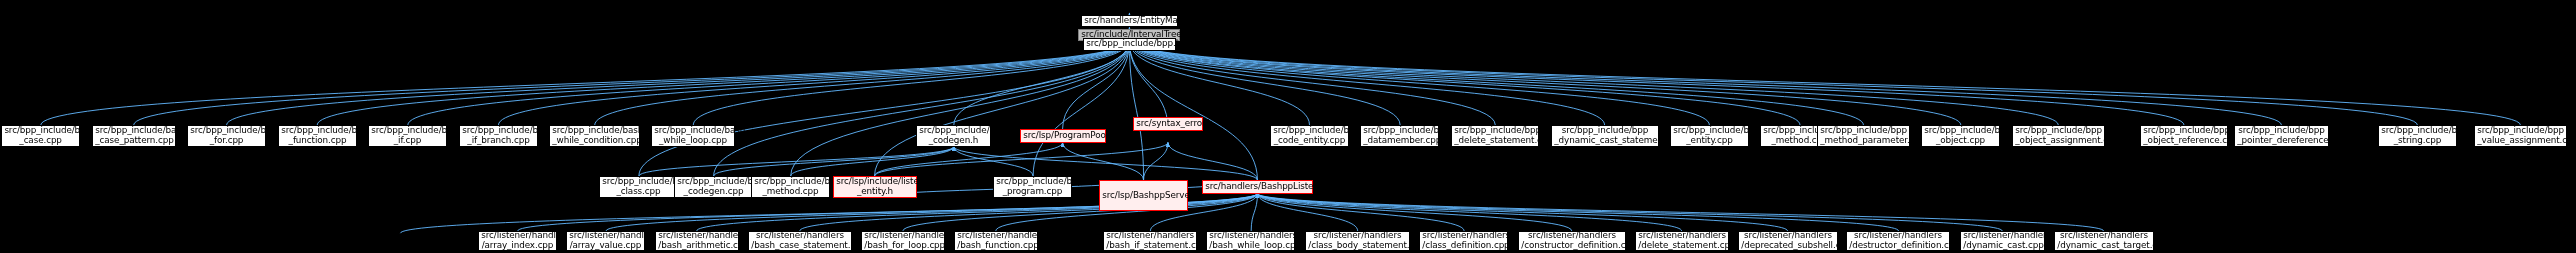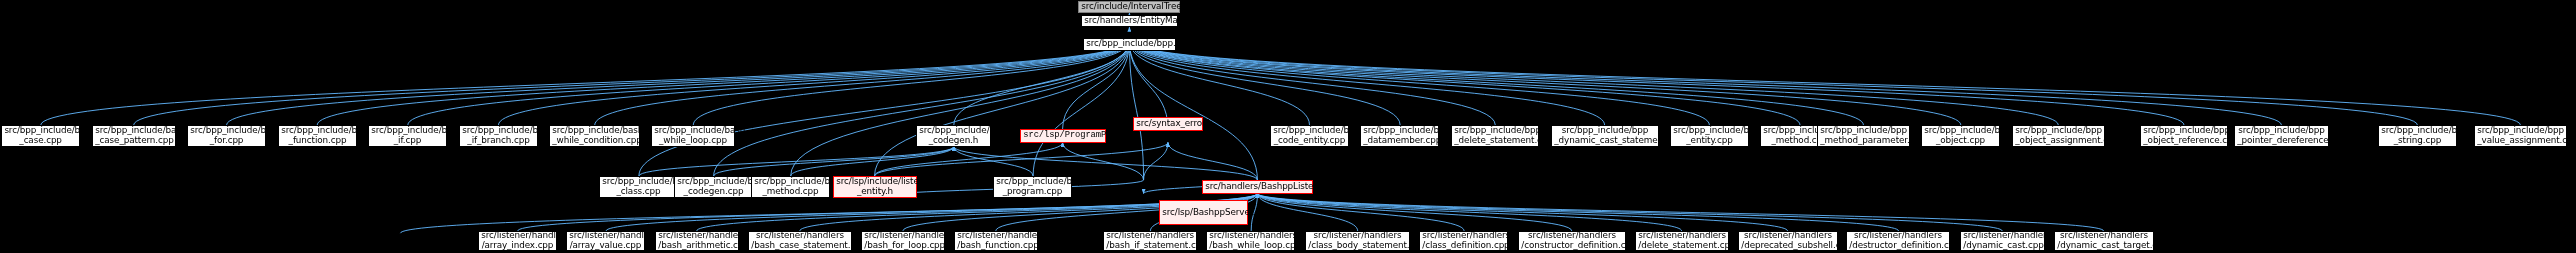--- a/index.html
+++ b/index.html
@@ -21,20 +21,21 @@
     font-size:8.8px;
     line-height:1.12;
     white-space:pre-line;
     padding:0.6px 2.3px;
     letter-spacing:-0.1px;
   }
   
   .node.root{
     background:#bfbfbf;
     border:0.6px solid #808080;
+    margin-top:28px;
   }
   
   .node.hl{
     background:#ffeeee;
     border:0.6px solid #ff0000;
   }
   .node .lbl{display:block;width:100%;}
 </style>
 </head>
 <body>
@@ -126,21 +127,21 @@
       <div class="node" style="left: 368px; top: 125px; width: 79px; height: 21.5px;"><span class="lbl">src/bpp_include/bash
 _if.cpp</span></div>
       <div class="node" style="left: 459px; top: 125px; width: 79px; height: 21.5px;"><span class="lbl">src/bpp_include/bash
 _if_branch.cpp</span></div>
       <div class="node" style="left: 549px; top: 125px; width: 91px; height: 21.5px;"><span class="lbl">src/bpp_include/bash
 _while_condition.cpp</span></div>
       <div class="node" style="left: 651px; top: 125px; width: 84px; height: 21.5px;"><span class="lbl">src/bpp_include/bash
 _while_loop.cpp</span></div>
       <div class="node" style="left: 916px; top: 125px; width: 75px; height: 21.5px;"><span class="lbl">src/bpp_include/bpp
 _codegen.h</span></div>
-      <div class="node hl" style="left: 1020px; top: 129px; width: 86px; height: 13.6px; font-family: Liberation Mono, monospace;"><span class="lbl">src/lsp/ProgramPool.h</span></div>
+      <div class="node hl" style="left: 1020px; top: 129px; width: 86px; height: 13.6px;"><span class="lbl">src/lsp/ProgramPool.h</span></div>
       <div class="node hl" style="left: 1133px; top: 117px; width: 70px; height: 13.6px;"><span class="lbl">src/syntax_error.h</span></div>
       <div class="node" style="left: 1270px; top: 125px; width: 79px; height: 21.5px;"><span class="lbl">src/bpp_include/bpp
 _code_entity.cpp</span></div>
       <div class="node" style="left: 1360px; top: 125px; width: 79px; height: 21.5px;"><span class="lbl">src/bpp_include/bpp
 _datamember.cpp</span></div>
       <div class="node" style="left: 1451px; top: 125px; width: 88px; height: 21.5px;"><span class="lbl">src/bpp_include/bpp
 _delete_statement.cpp</span></div>
       <div class="node" style="left: 1551px; top: 125px; width: 108px; height: 21.5px;"><span class="lbl">src/bpp_include/bpp
 _dynamic_cast_statement.cpp</span></div>
       <div class="node" style="left: 1670px; top: 125px; width: 79px; height: 21.5px;"><span class="lbl">src/bpp_include/bpp
@@ -164,21 +165,21 @@
       <div class="node" style="left: 599px; top: 176px; width: 79px; height: 21.5px;"><span class="lbl">src/bpp_include/bpp
 _class.cpp</span></div>
       <div class="node" style="left: 674px; top: 176px; width: 79px; height: 21.5px;"><span class="lbl">src/bpp_include/bpp
 _codegen.cpp</span></div>
       <div class="node" style="left: 751px; top: 176px; width: 79px; height: 21.5px;"><span class="lbl">src/bpp_include/bpp
 _method.cpp</span></div>
       <div class="node hl" style="left: 833px; top: 176px; width: 84px; height: 21.5px;"><span class="lbl">src/lsp/include/listener
 _entity.h</span></div>
       <div class="node" style="left: 993px; top: 176px; width: 79px; height: 21.5px;"><span class="lbl">src/bpp_include/bpp
 _program.cpp</span></div>
-      <div class="node hl" style="left: 1159px; top: 180px; width: 89px; height: 25px; margin-top: 20px;"><span class="lbl">src/lsp/BashppServer.h</span></div>
+      <div class="node hl" style="left: 1099px; top: 180px; width: 89px; height: 31px;"><span class="lbl">src/lsp/BashppServer.h</span></div>
       <div class="node hl" style="left: 1202px; top: 180px; width: 111px; height: 13.6px;"><span class="lbl">src/handlers/BashppListener.h</span></div>
       <div class="node" style="left: 338px; top: 233px; width: 126px; height: 16px; margin-top: 24px;"><span class="lbl">src/listener/BashppListener.cpp</span></div>
       <div class="node" style="left: 478px; top: 231px; width: 79px; height: 20.4px;"><span class="lbl">src/listener/handlers
 /array_index.cpp</span></div>
       <div class="node" style="left: 566px; top: 231px; width: 79px; height: 20.4px;"><span class="lbl">src/listener/handlers
 /array_value.cpp</span></div>
       <div class="node" style="left: 655px; top: 231px; width: 84px; height: 20.4px;"><span class="lbl">src/listener/handlers
 /bash_arithmetic.cpp</span></div>
       <div class="node" style="left: 748px; top: 231px; width: 104px; height: 20.4px;"><span class="lbl">src/listener/handlers
 /bash_case_statement.cpp</span></div>

